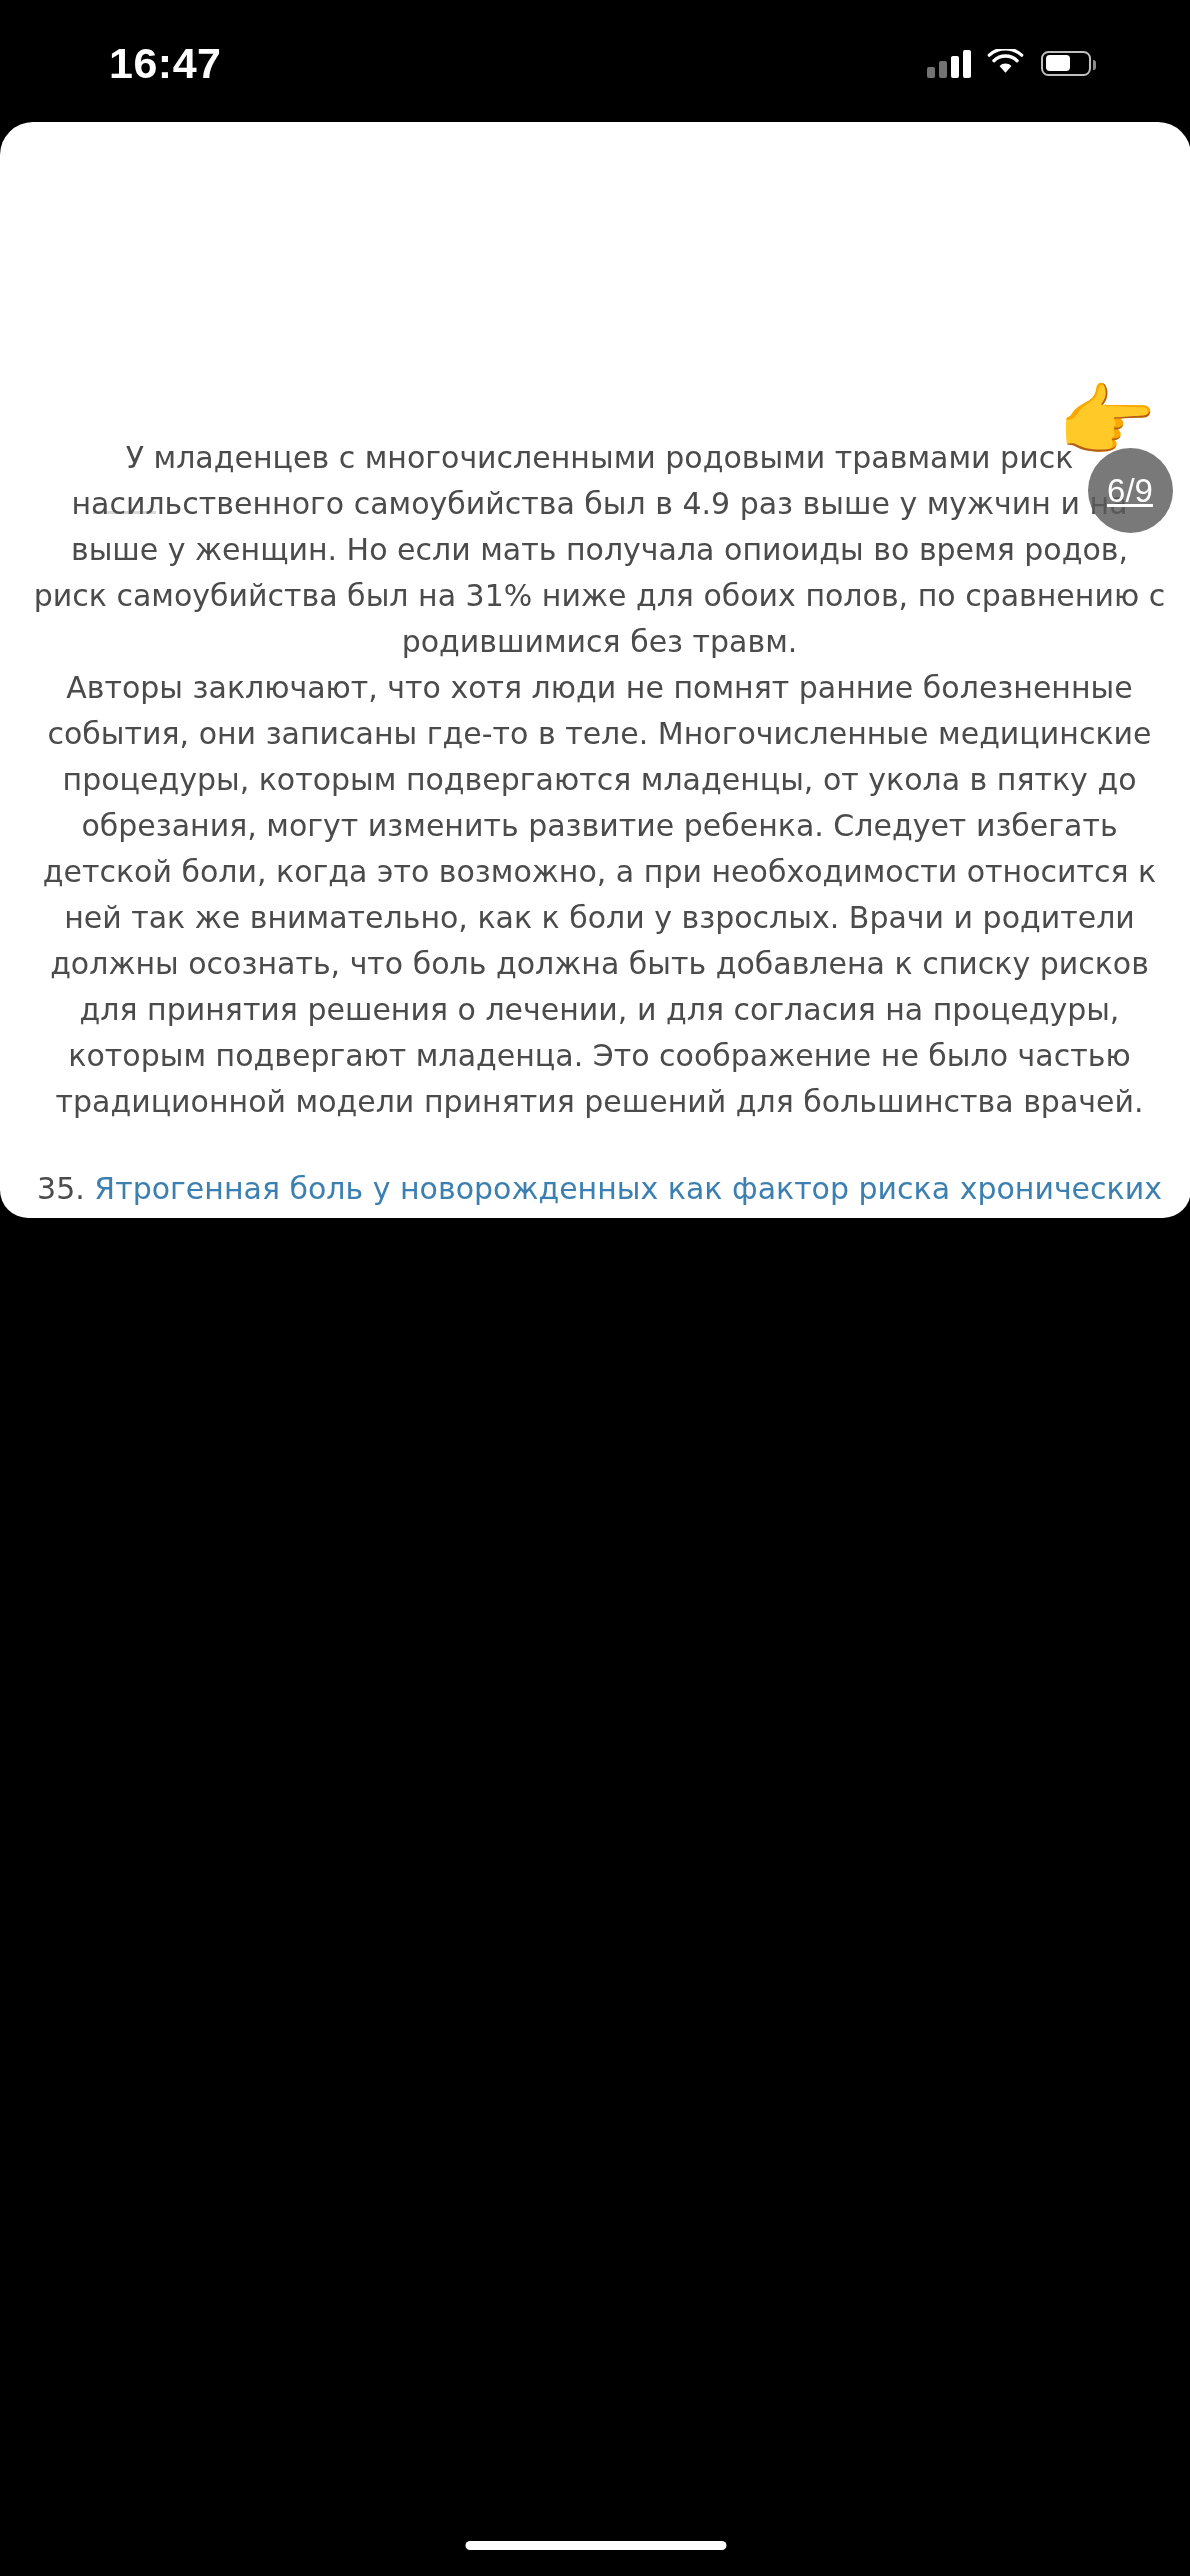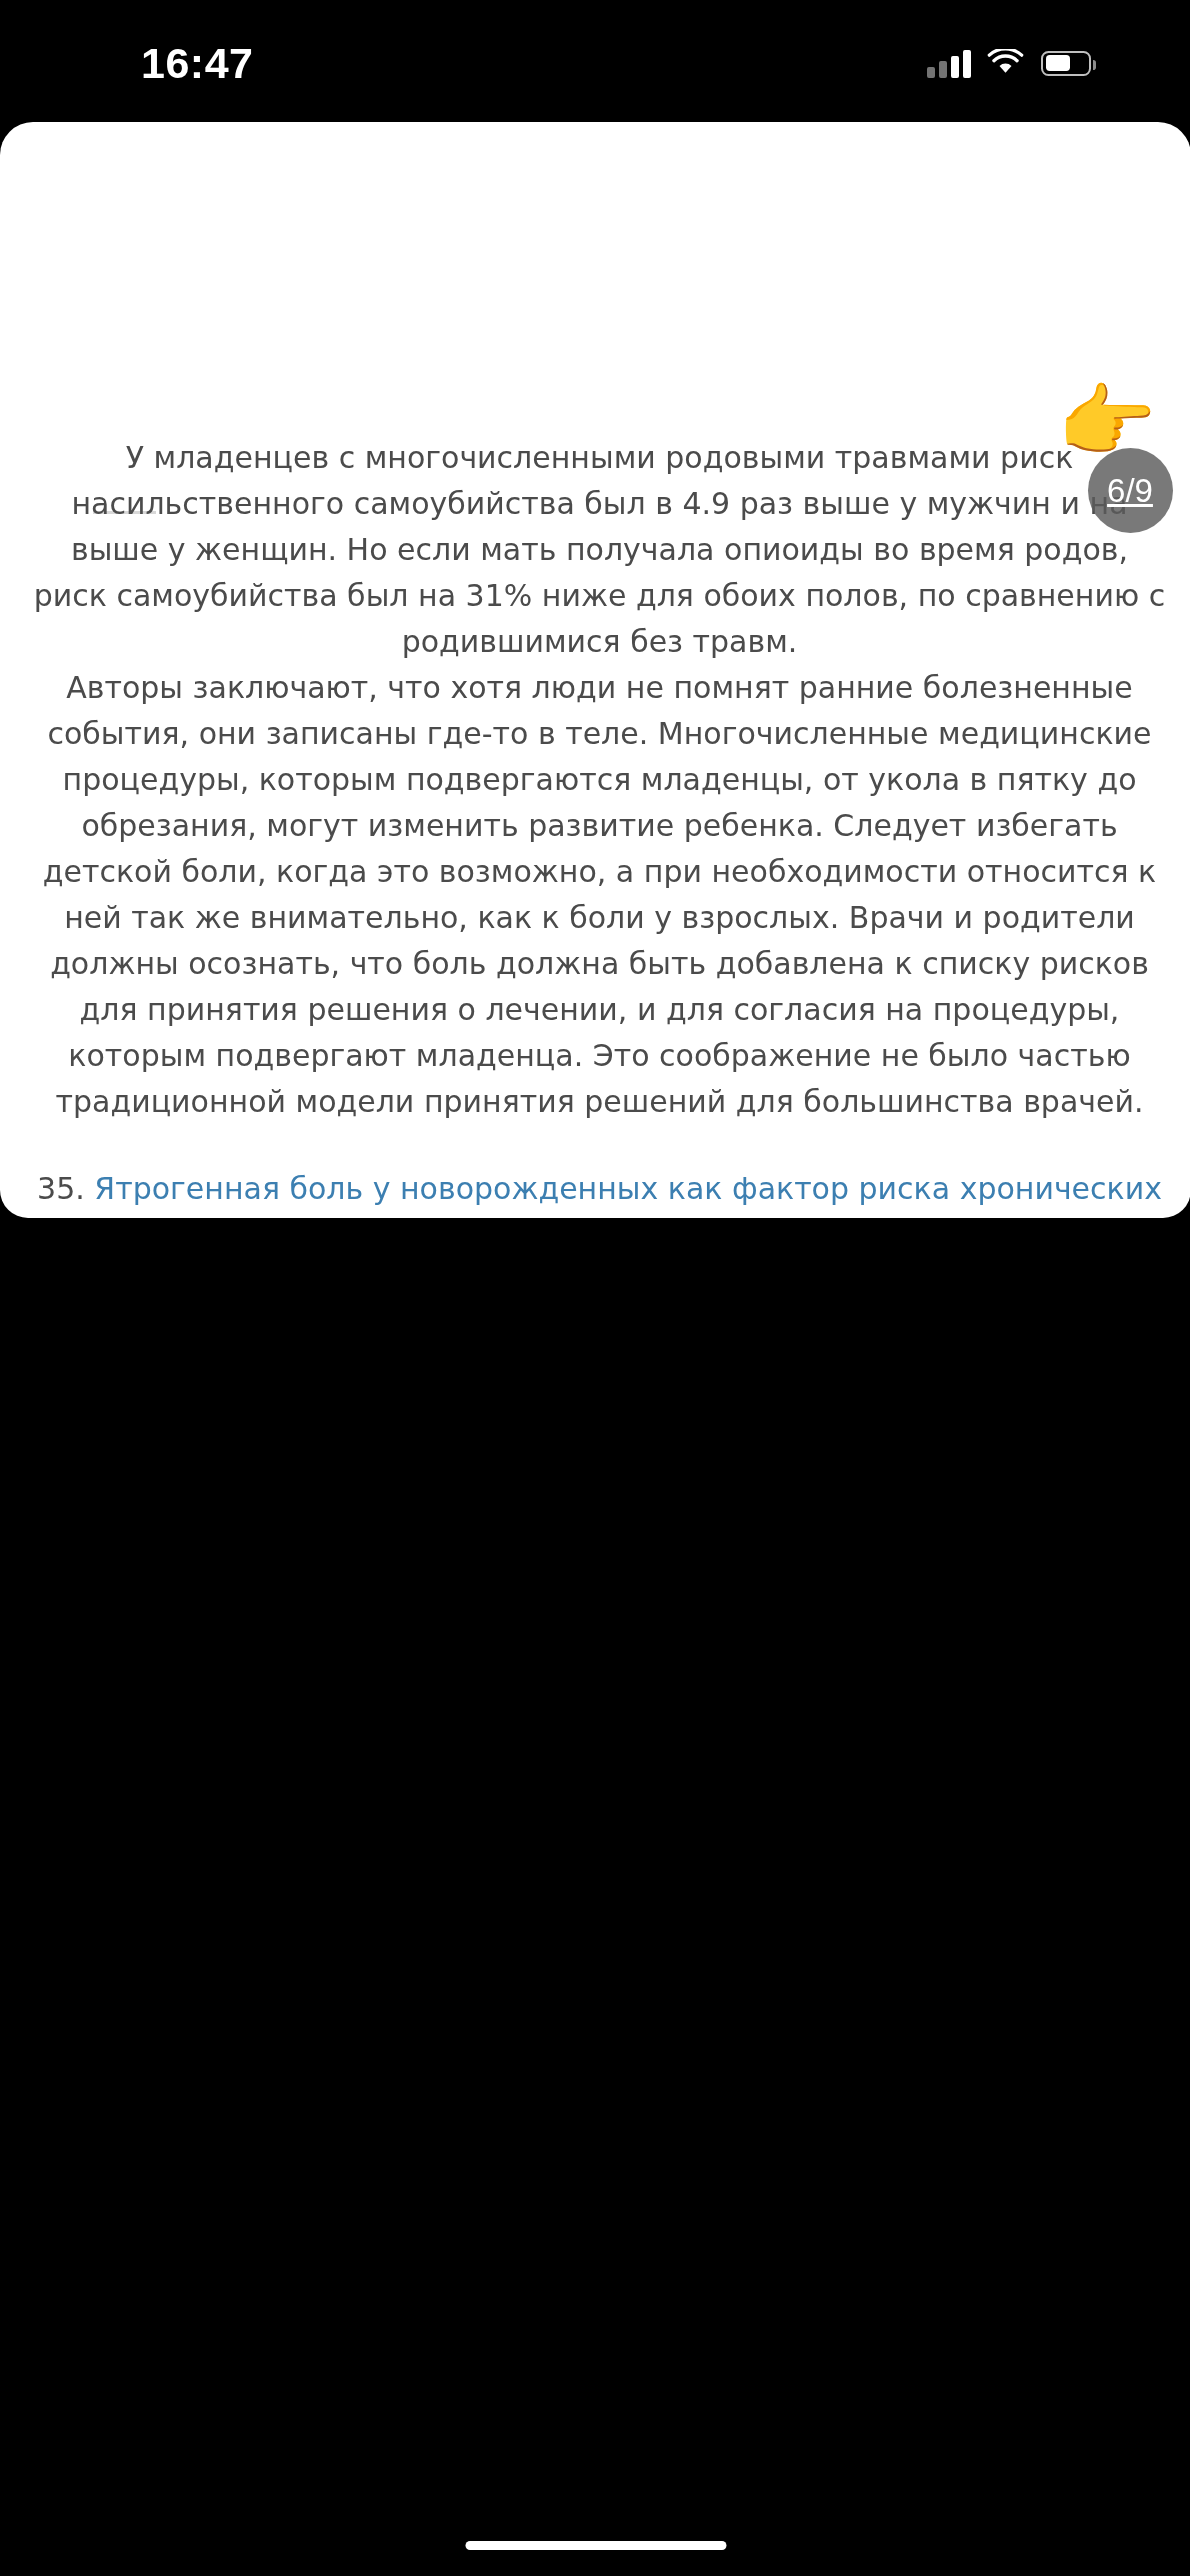--- a/index.html
+++ b/index.html
@@ -25,21 +25,20 @@
     color: #ffffff;
   }
   .status-time {
     position: absolute;
     left: 109px;
     top: 39px;
     font-size: 43px;
     font-weight: 600;
     letter-spacing: 0.5px;
     color: #ffffff;
-    margin-left: 32px;
   }
   .status-right {
     position: absolute;
     right: 100px;
     top: 48px;
     display: flex;
     align-items: center;
     gap: 16.7px;
   }
   

